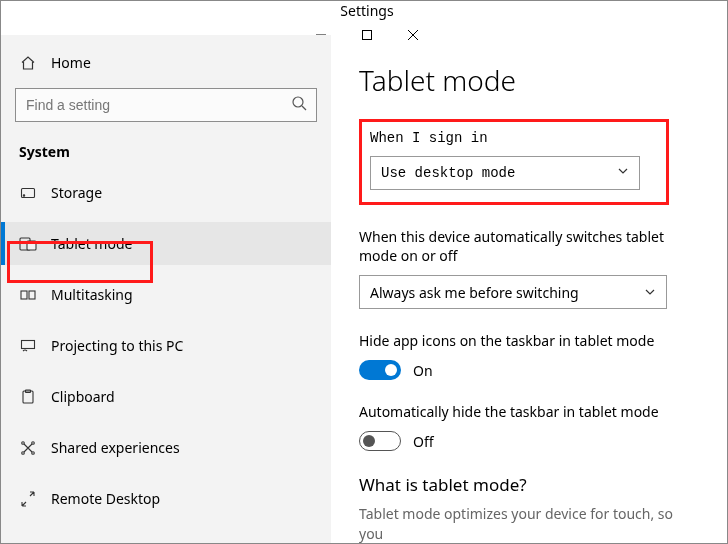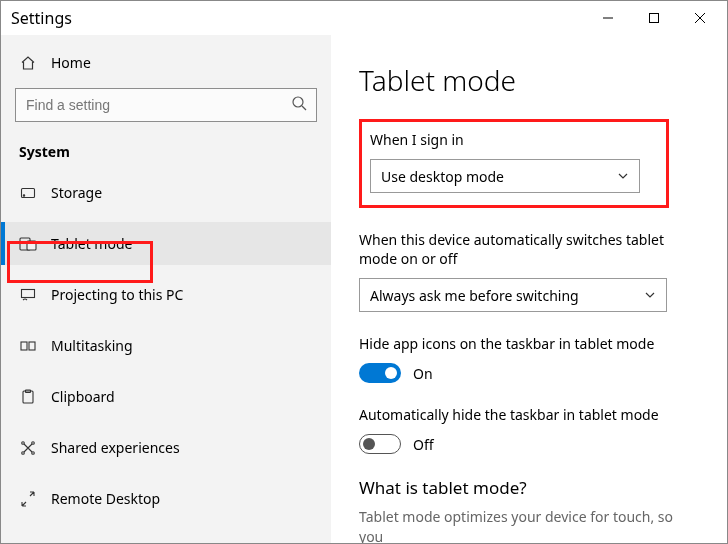--- a/index.html
+++ b/index.html
@@ -1,18 +1,18 @@
 <!DOCTYPE html>
 <html><head>
 <meta charset="utf-8">
 <style>
   * { box-sizing: border-box; margin: 0; padding: 0; }
   body { font-family: "Segoe UI", system-ui, sans-serif; font-size: 14px; color: #000; background: #fff; }
   .window { width: 728px; height: 544px; border: 1px solid #888; display: flex; flex-direction: column; overflow: hidden; position: relative; }
-  .titlebar { height: 34px; display: flex; align-items: center; padding: 0 4px 0 10px; font-size: 16px; }
+  .titlebar { height: 34px; display: flex; align-items: center; padding: 0 4px 0 10px; font-size: 14px; flex-direction: column; }
   .titlebar .title { flex: 1; }
   .winbtns { display: flex; }
   .winbtn { width: 46px; height: 30px; display: flex; align-items: center; justify-content: center; }
   .body { flex: 1; display: flex; overflow: hidden; }
   .sidebar { width: 330px; background: #f3f3f3; padding: 8px 0 0 0; display: flex; flex-direction: column; overflow: hidden; }
   .home-row { display: flex; align-items: center; gap: 14px; padding: 10px 18px; font-size: 14px; }
   .searchwrap { margin: 6px 14px 14px 14px; position: relative; }
   .search { width: 100%; height: 34px; border: 1px solid #8d8d8d; background: #fbfbfb; padding: 0 36px 0 10px; font-size: 14px; color: #666; outline: none; }
   .search::placeholder { color: #777; }
   .searchicon { position: absolute; right: 10px; top: 50%; transform: translateY(-50%); color: #555; }
@@ -25,21 +25,21 @@
   .highlight-red { border: 3px solid #ff1a1a; }
   .highlight-sidebar { position: absolute; left: 6px; width: 146px; height: 42px; pointer-events: none; z-index: 5; }
 
   .content { flex: 1; padding: 26px 28px 0 28px; overflow: hidden; position: relative; }
   h1 { font-weight: 300; font-size: 28px; margin-bottom: 20px; }
   .group { margin-bottom: 22px; }
   .glabel { font-size: 14px; margin-bottom: 10px; }
   .dropdown { border: 1px solid #999; background: #fff; height: 34px; display: flex; align-items: center; padding: 0 10px; justify-content: space-between; font-size: 14px; }
   .dropdown.wider { width: 308px; }
   .chev { width: 12px; height: 12px; }
-  .highlight-content { border: 3px solid #ff1a1a; padding: 8px 18px 12px 8px; width: 310px; }
+  .highlight-content { border: 3px solid #ff1a1a; padding: 8px 18px 12px 8px; width: 310px; font-family: Liberation Mono, monospace; }
   .highlight-content .dropdown { margin-top: 8px; width: 270px; }
 
   .toggle-row { display: flex; align-items: center; gap: 12px; }
   .toggle { width: 42px; height: 20px; border-radius: 10px; position: relative; }
   .toggle.on { background: #0078d4; }
   .toggle.off { background: #fff; border: 1.5px solid #555; }
   .toggle .knob { width: 12px; height: 12px; border-radius: 50%; position: absolute; top: 50%; transform: translateY(-50%); }
   .toggle.on .knob { background: #fff; right: 4px; }
   .toggle.off .knob { background: #555; left: 3px; }
 
@@ -112,34 +112,34 @@
             <svg width="18" height="16" viewBox="0 0 18 16" fill="none" stroke="#333" stroke-width="1.1">
                 <rect x="1" y="2" width="10" height="12" rx="1"></rect>
                 <rect x="8" y="5" width="9" height="9" rx="1" fill="#f3f3f3"></rect>
               </svg>
           </span>
           <span>Tablet mode</span>
         </div>
         <div class="nav-item">
           <span class="nav-icon">
             <svg width="16" height="16" viewBox="0 0 16 16" fill="none" stroke="#333" stroke-width="1.1">
+                <rect x="1" y="4" width="6" height="8"></rect>
+                <rect x="9" y="4" width="6" height="8"></rect>
+              </svg>
+          </span>
+          <span>Multitasking</span>
+        </div>
+        <div class="nav-item">
+          <span class="nav-icon">
+            <svg width="16" height="16" viewBox="0 0 16 16" fill="none" stroke="#333" stroke-width="1.1">
                 <rect x="1.5" y="2.5" width="13" height="8"></rect>
                 <path d="M3 13 Q5 11 7 13"></path>
               </svg>
           </span>
           <span>Projecting to this PC</span>
-        </div>
-        <div class="nav-item">
-          <span class="nav-icon">
-            <svg width="16" height="16" viewBox="0 0 16 16" fill="none" stroke="#333" stroke-width="1.1">
-                <rect x="1" y="4" width="6" height="8"></rect>
-                <rect x="9" y="4" width="6" height="8"></rect>
-              </svg>
-          </span>
-          <span>Multitasking</span>
         </div>
         <div class="nav-item">
           <span class="nav-icon">
             <svg width="16" height="16" viewBox="0 0 16 16" fill="none" stroke="#333" stroke-width="1.1">
                 <rect x="3" y="2" width="10" height="12" rx="1"></rect>
                 <rect x="5.5" y="1" width="5" height="2.5" rx="0.5"></rect>
               </svg>
           </span>
           <span>Clipboard</span>
         </div>

